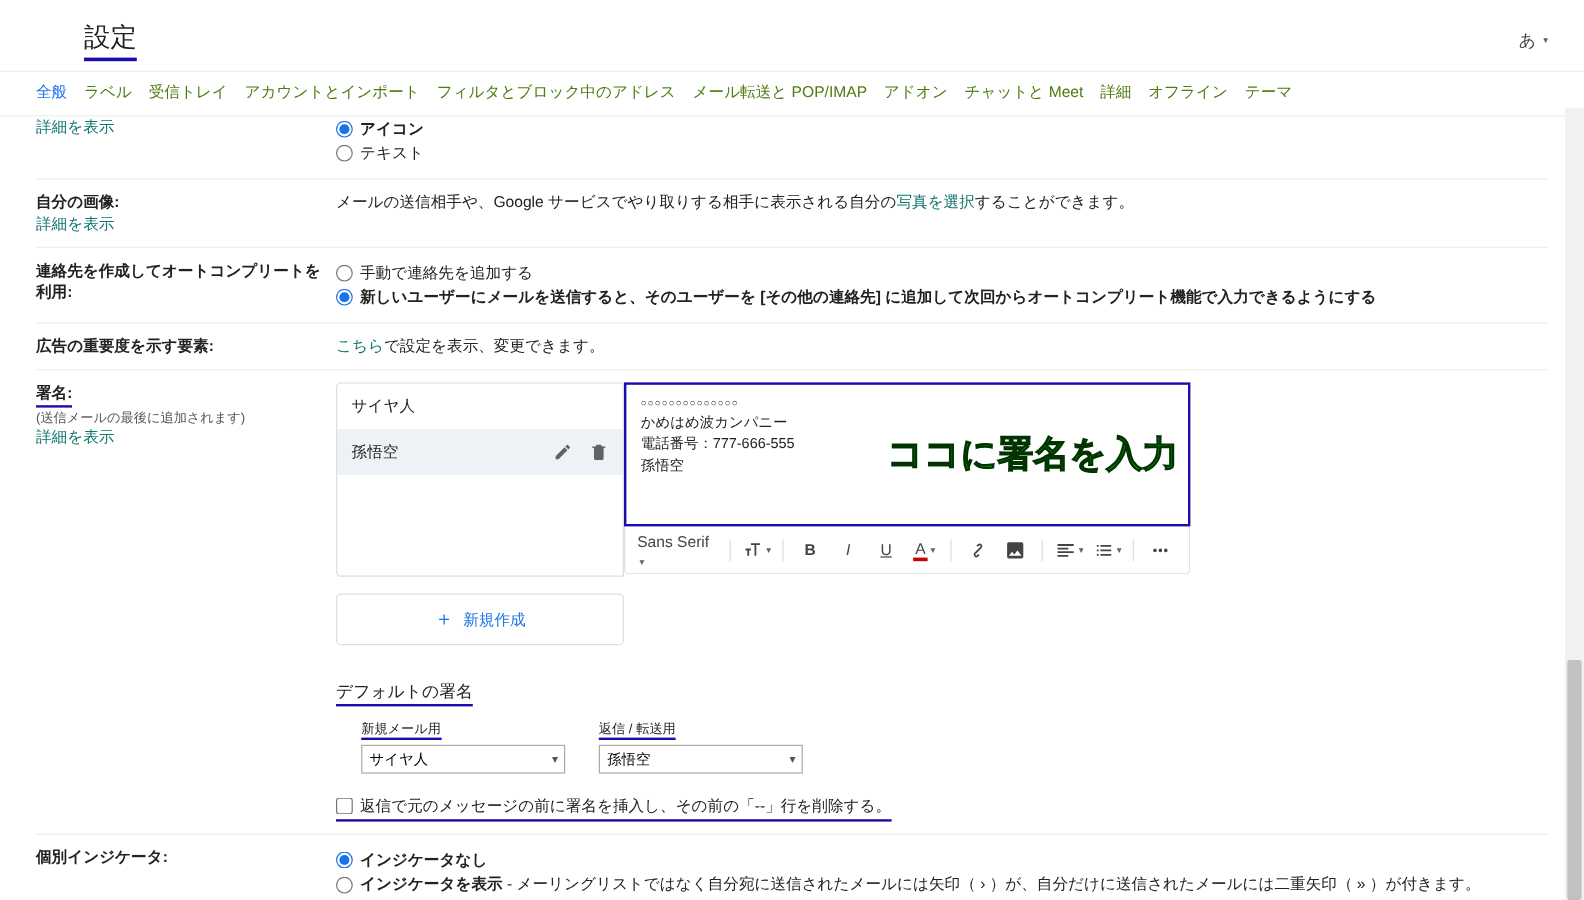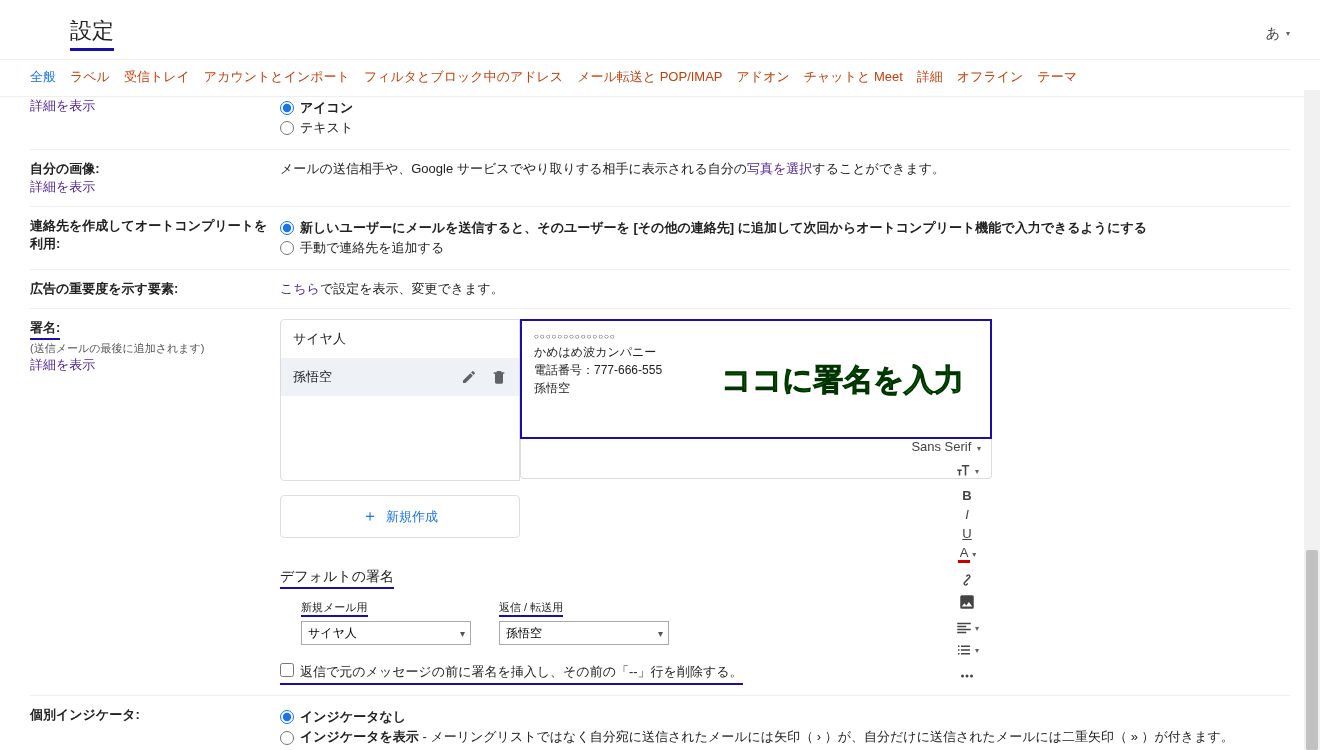--- a/index.html
+++ b/index.html
@@ -1,56 +1,56 @@
 <!DOCTYPE html>
 <html><head>
 <meta charset="utf-8">
 <style>
   * { box-sizing: border-box; margin: 0; padding: 0; }
   body { font-family: Arial, "Hiragino Kaku Gothic ProN", "Meiryo", sans-serif; font-size: 13px; color: #222; background: #fff; width: 1320px; height: 750px; overflow: hidden; position: relative; }
   .header { display: flex; align-items: center; justify-content: space-between; padding: 16px 30px 8px 30px; border-bottom: 1px solid #eee; }
   .title { font-size: 22px; color: #202124; border-bottom: 3px solid #1a0dab; padding-bottom: 2px; display: inline-block; margin-left: 40px; }
   .lang { font-size: 14px; color: #444; cursor: pointer; display: flex; align-items: center; gap: 4px; }
   .tabs { display: flex; gap: 14px; padding: 8px 30px 10px 30px; border-bottom: 1px solid #eee; font-size: 13px; }
-  .tab { color: #c2410c; cursor: pointer; }
+  .tab { color: #4d7c0f; cursor: pointer; }
   .tab.active { color: #1a73e8; }
   .content { padding: 0 30px 20px 30px; overflow-y: auto; height: calc(100% - 90px); }
   .row { display: flex; padding: 10px 0; border-bottom: 1px solid #eee; align-items: flex-start; }
   .row.no-border { border-bottom: none; }
   .label-col { width: 250px; flex-shrink: 0; font-weight: bold; }
   .label-col .sub { font-weight: normal; font-size: 11px; color: #555; }
-  .label-col a, a.link { color: #4c1d95; text-decoration: none; font-weight: normal; cursor: pointer; }
+  .label-col a, a.link { color: #0f766e; text-decoration: none; font-weight: normal; cursor: pointer; }
   .val-col { flex: 1; }
   .radio-line { display: flex; align-items: center; gap: 6px; margin: 2px 0; }
   input[type=radio], input[type=checkbox] { accent-color: #1a73e8; width: 14px; height: 14px; }
   .underline-blue { border-bottom: 2px solid #1a0dab; padding-bottom: 1px; display: inline-block; }
   .sig-wrap { display: flex; gap: 0; }
   .sig-list-box { width: 240px; border: 1px solid #ddd; border-radius: 4px 0 0 4px; height: 162px; }
   .sig-item { padding: 10px 12px; display: flex; align-items: center; justify-content: space-between; cursor: pointer; }
   .sig-item.sel { background: #eef1f6; }
   .sig-item .icons { display: flex; gap: 14px; color: #5f6368; }
   .sig-item .icons svg { width: 16px; height: 16px; fill: #5f6368; cursor: pointer; }
   .sig-editor { border: 2px solid #1a0dab; width: 472px; height: 120px; padding: 10px 12px; font-size: 12px; line-height: 1.5; position: relative; }
-  .sig-editor .anno { position: absolute; right: 26px; top: 50%; transform: translateY(-50%); font-size: 30px; font-weight: bold; color: #00c000; -webkit-text-stroke: 1px #003300; }
-  .sig-toolbar { border: 1px solid #ddd; border-top: none; border-radius: 0 0 4px 4px; width: 472px; height: 40px; display: flex; align-items: flex-end; padding: 0 10px; gap: 4px; color: #444; font-size: 13px; flex-direction: column; }
+  .sig-editor .anno { position: absolute; right: 8px; top: 50%; transform: translateY(-50%); font-size: 30px; font-weight: bold; color: #00c000; -webkit-text-stroke: 1px #003300; }
+  .sig-toolbar { border: 1px solid #ddd; border-top: none; border-radius: 0 0 4px 4px; width: 472px; height: 40px; display: flex; align-items: center; padding: 0 10px; gap: 4px; color: #444; font-size: 13px; }
   .sig-toolbar .sep { width: 1px; height: 18px; background: #ddd; margin: 0 4px; }
   .sig-toolbar .btn { width: 28px; height: 28px; display: flex; align-items: center; justify-content: center; cursor: pointer; color: #444; }
   .sig-toolbar .btn svg { width: 18px; height: 18px; fill: #444; }
   .tri { font-size: 8px; color: #5f6368; margin-left: 2px; }
   .new-btn { width: 240px; border: 1px solid #ddd; border-radius: 4px; padding: 10px; text-align: center; color: #1a73e8; font-weight: 500; cursor: pointer; margin-top: 14px; display: flex; align-items: center; justify-content: center; gap: 8px; }
   .defaults { margin-top: 30px; }
   .def-title { font-size: 14px; border-bottom: 2px solid #1a0dab; display: inline-block; padding-bottom: 1px; margin-bottom: 10px; }
   .sel-row { display: flex; gap: 28px; margin-left: 21px; }
   .sel-grp .lbl { font-size: 11px; border-bottom: 2px solid #1a0dab; display: inline-block; margin-bottom: 4px; }
   select { border: 1px solid #aaa; padding: 4px 24px 4px 6px; font-size: 12px; background: #fff; appearance: none; }
   .sel-wrap { position: relative; display: inline-block; }
   .sel-wrap::after { content: "▾"; position: absolute; right: 6px; top: 50%; transform: translateY(-50%); font-size: 10px; color: #555; pointer-events: none; }
   .sel-wrap.w1 select { width: 170px; }
   .sel-wrap.w2 select { width: 170px; }
-  .chk-row { margin-top: 18px; display: flex; align-items: flex-start; gap: 6px; border-bottom: 2px solid #1a0dab; width: fit-content; padding-bottom: 2px; }
+  .chk-row { margin-top: 18px; display: flex; align-items: center; gap: 6px; border-bottom: 2px solid #1a0dab; width: fit-content; padding-bottom: 2px; }
   .scrollbar { position: absolute; right: 0; top: 90px; width: 16px; bottom: 0; background: #f1f1f1; }
   .scroll-thumb { position: absolute; left: 2px; right: 2px; top: 460px; height: 200px; background: #c1c1c1; border-radius: 2px; }
 </style>
 </head>
 <body>
 
 <div class="header">
   <span class="title">設定</span>
   <span class="lang">
     <span>あ</span>
@@ -97,26 +97,26 @@
     </div>
     <div class="val-col">
       <span>メールの送信相手や、Google サービスでやり取りする相手に表示される自分の</span><a class="link">写真を選択</a><span>することができます。</span>
     </div>
   </div>
 
   <div class="row">
     <div class="label-col">連絡先を作成してオートコンプリートを利用:</div>
     <div class="val-col">
       <div class="radio-line">
+        <input type="radio" style="">
+        <span>手動で連絡先を追加する</span>
+      </div>
+      <div class="radio-line">
         <input type="radio" checked="" style="">
         <span style="font-weight:bold;">新しいユーザーにメールを送信すると、そのユーザーを [その他の連絡先] に追加して次回からオートコンプリート機能で入力できるようにする</span>
-      </div>
-      <div class="radio-line">
-        <input type="radio" style="">
-        <span>手動で連絡先を追加する</span>
       </div>
     </div>
   </div>
 
   <div class="row">
     <div class="label-col">広告の重要度を示す要素:</div>
     <div class="val-col">
       <a class="link">こちら</a><span>で設定を表示、変更できます。</span>
     </div>
   </div>

